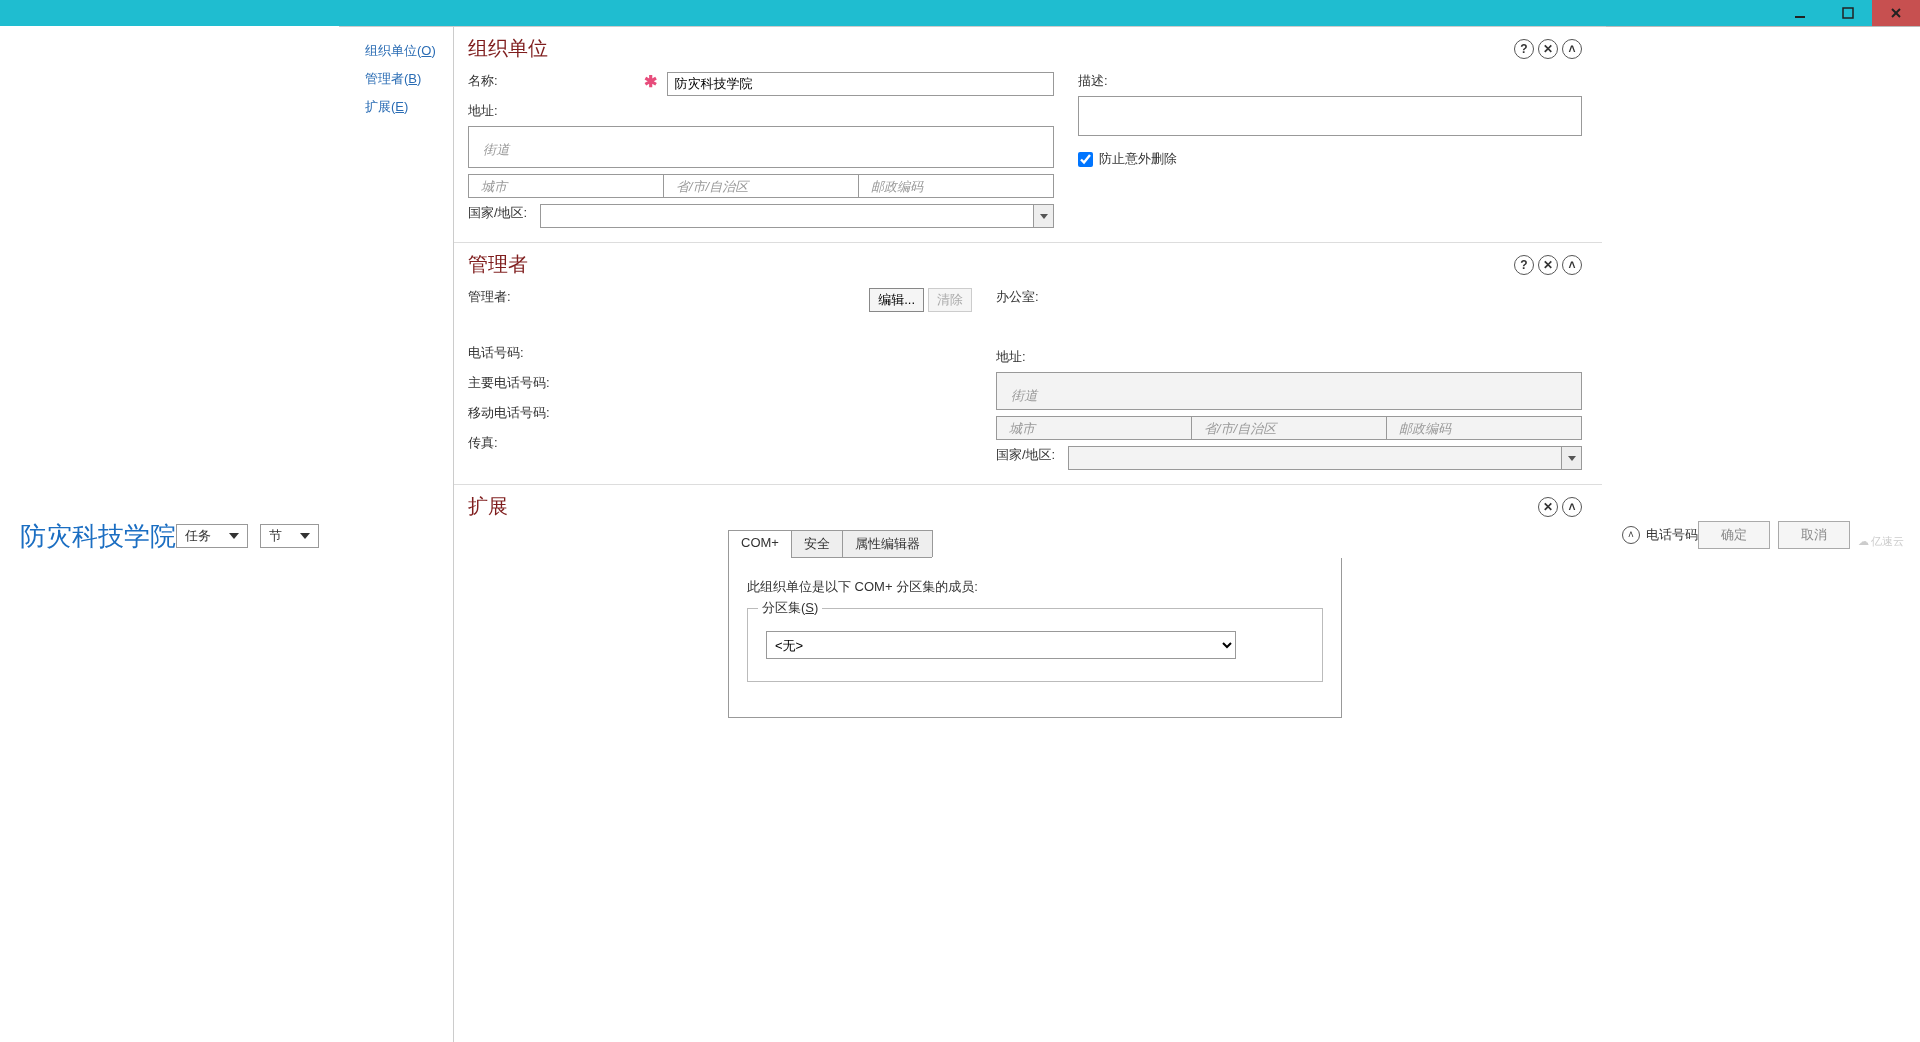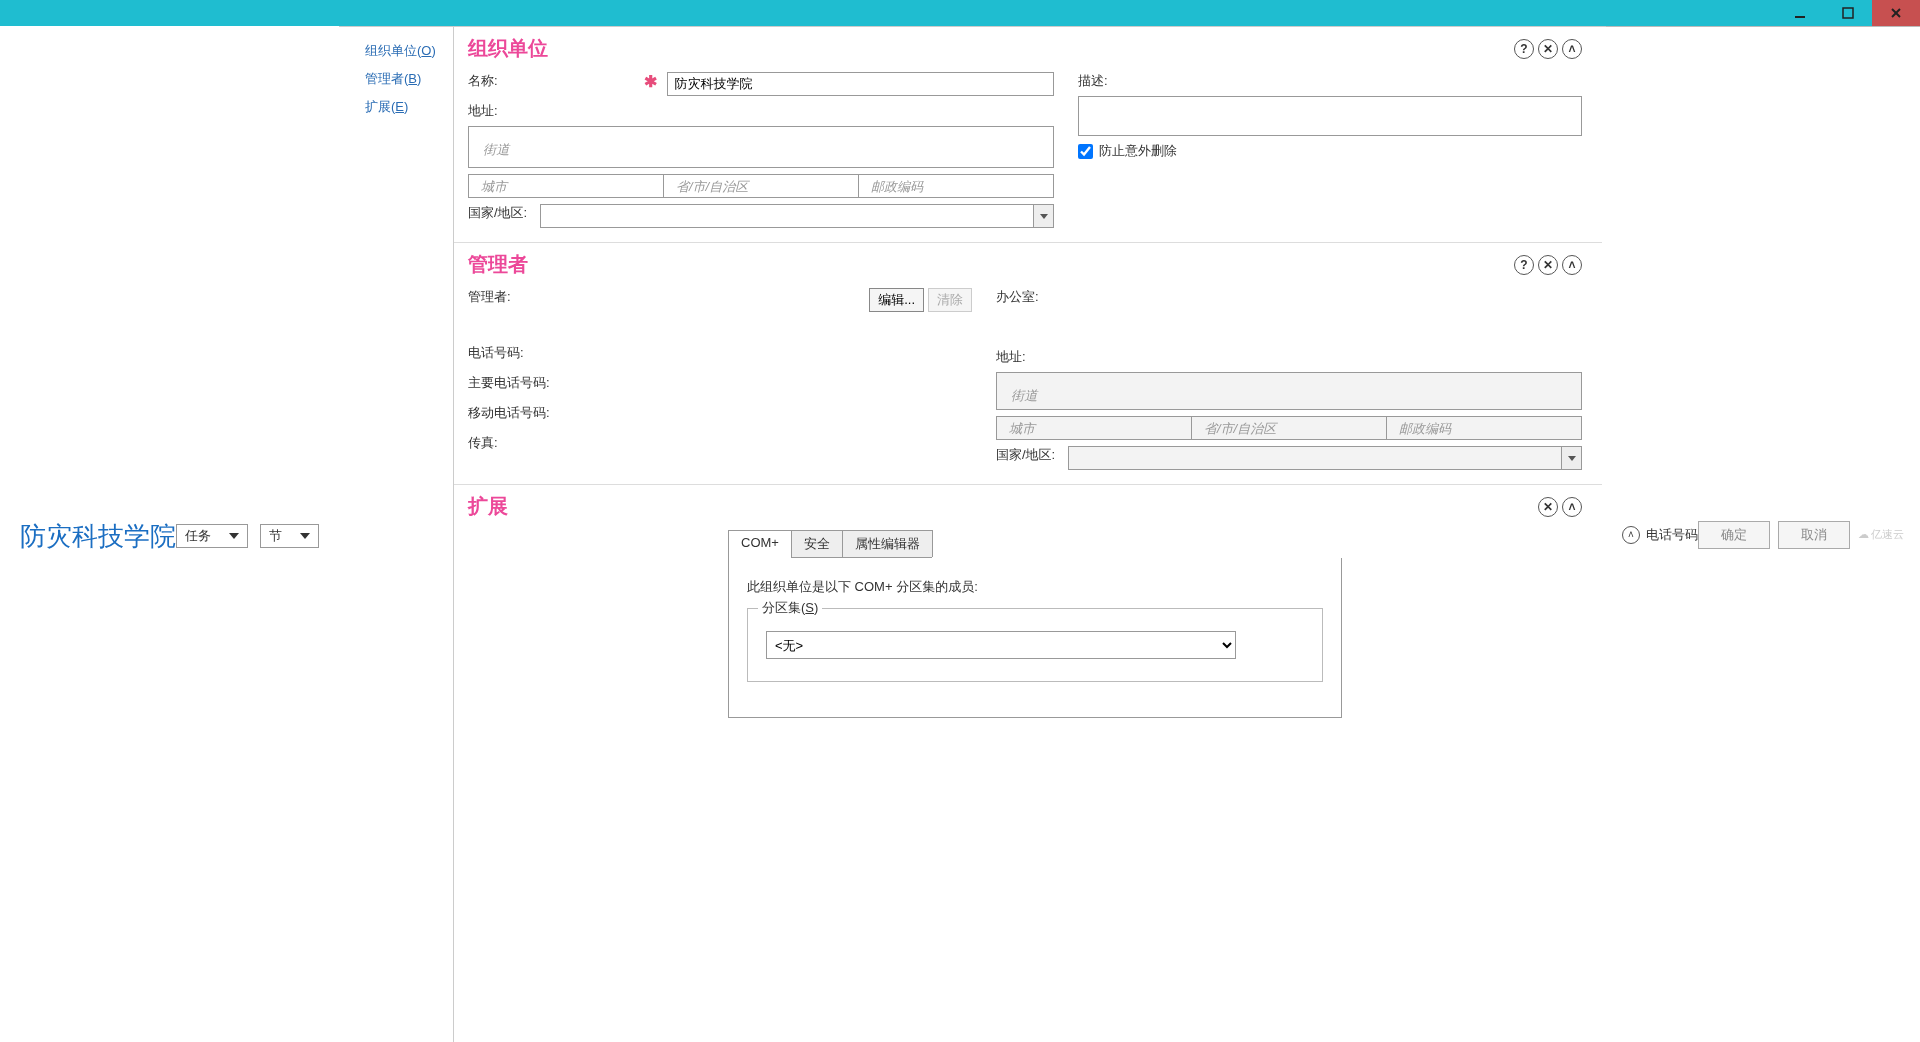--- a/index.html
+++ b/index.html
@@ -23,21 +23,21 @@
     .main-body { display: flex; flex: 1; border-top: 1px solid #ccc; overflow: hidden; }
     
     .sidebar { width: 114px; padding: 10px 0 0 0; }
     .sidebar-item { padding: 5px 8px 5px 26px; cursor: pointer; color: #2a6cb4; }
     .sidebar-item .ul { text-decoration: underline; }
     
     .form-area { flex: 1; border-left: 1px solid #ccc; overflow-y: auto; position: relative; padding-right: 4px; }
     
     .section { padding: 8px 20px 14px 14px; border-bottom: 1px solid #ddd; }
     .section-header { display: flex; justify-content: space-between; align-items: center; margin-bottom: 10px; }
-    .section-title { font-size: 20px; color: #ec4899; font-weight: 700; }
+    .section-title { font-size: 20px; color: #7f1d1d; font-weight: 400; }
     .section-icons { display: flex; gap: 4px; }
     .circ-btn { width: 20px; height: 20px; border: 1.5px solid #555; border-radius: 50%; display: flex; align-items: center; justify-content: center; font-size: 12px; font-weight: bold; cursor: pointer; background: #fff; color: #333; }
     
     .two-col { display: flex; gap: 24px; }
     .col { display: flex; flex-direction: column; gap: 6px; }
     .col.left { flex: 1; max-width: 670px; }
     .col.right { flex: 1; }
     
     .form-row { display: flex; align-items: flex-start; gap: 6px; }
     .label { width: 170px; flex-shrink: 0; font-size: 13px; }
@@ -50,21 +50,21 @@
     
     .addr-row { display: flex; gap: 0; }
     .addr-row .text-input { border-right: none; padding-left: 12px; }
     .addr-row .text-input:last-child { border-right: 1px solid #999; }
     
     .select-wrap { display: flex; align-items: center; }
     .select-wrap .text-input { flex: 1; }
     .select-btn { width: 20px; height: 24px; border: 1px solid #999; border-left: none; background: #eee; display: flex; align-items: center; justify-content: center; cursor: pointer; }
     .select-btn .triangle-down { border-top-color: #555; border-left-width: 4px; border-right-width: 4px; border-top-width: 5px; }
     
-    .checkbox-row { display: flex; align-items: center; gap: 6px; margin-top: 0; }
+    .checkbox-row { display: flex; align-items: center; gap: 6px; margin-top: 8px; }
     .checkbox { width: 15px; height: 15px; }
     
     .btn-row { display: flex; gap: 4px; }
     .small-btn { border: 1px solid #888; padding: 2px 8px; background: #f5f5f5; font-size: 13px; cursor: pointer; }
     .small-btn[disabled] { color: #aaa; border-color: #ccc; cursor: default; }
     
     .manager-left .form-row { margin-bottom: 6px; }
     .manager-left .label { width: 120px; }
     
     .ext-tabs { display: inline-flex; margin-left: 260px; border-bottom: 1px solid #999; }
@@ -72,21 +72,21 @@
     .ext-tab.active { background: #fff; position: relative; }
     .ext-tab.active::after { content: ""; position: absolute; left: 0; right: 0; bottom: -1px; height: 1px; background: #fff; }
     .ext-panel { border: 1px solid #999; border-top: none; margin-left: 260px; margin-right: 240px; padding: 20px 18px; background: #fff; min-height: 160px; }
     .ext-inner { border: 1px solid #bbb; padding: 14px 18px 22px 18px; margin-top: 12px; position: relative; }
     .ext-inner-label { position: absolute; top: -10px; left: 10px; background: #fff; padding: 0 4px; }
     .ext-select { width: 100%; max-width: 470px; border: 1px solid #999; padding: 4px; font-size: 13px; height: 28px; background: #fff; margin-top: 8px; }
     
     .footer { border-top: 1px solid #bbb; padding: 6px 16px; display: flex; align-items: center; justify-content: space-between; background: #fff; }
     .footer-left { display: flex; align-items: center; gap: 6px; }
     .chev-circle { width: 18px; height: 18px; border: 1.5px solid #555; border-radius: 50%; display: flex; align-items: center; justify-content: center; font-size: 10px; }
-    .footer-right { display: flex; gap: 8px; align-items: center; }
+    .footer-right { display: flex; gap: 8px; align-items: flex-end; }
     .footer-btn { border: 1px solid #aaa; padding: 4px 22px; background: #f5f5f5; font-size: 13px; cursor: pointer; color: #888; }
     .watermark { font-size: 11px; color: #ccc; display: flex; align-items: center; gap: 2px; }
   </style>
 </head>
 <body>
 
 <div class="titlebar">
   <div class="win-controls">
     <div class="win-btn">
       <svg viewBox="0 0 12 12">

